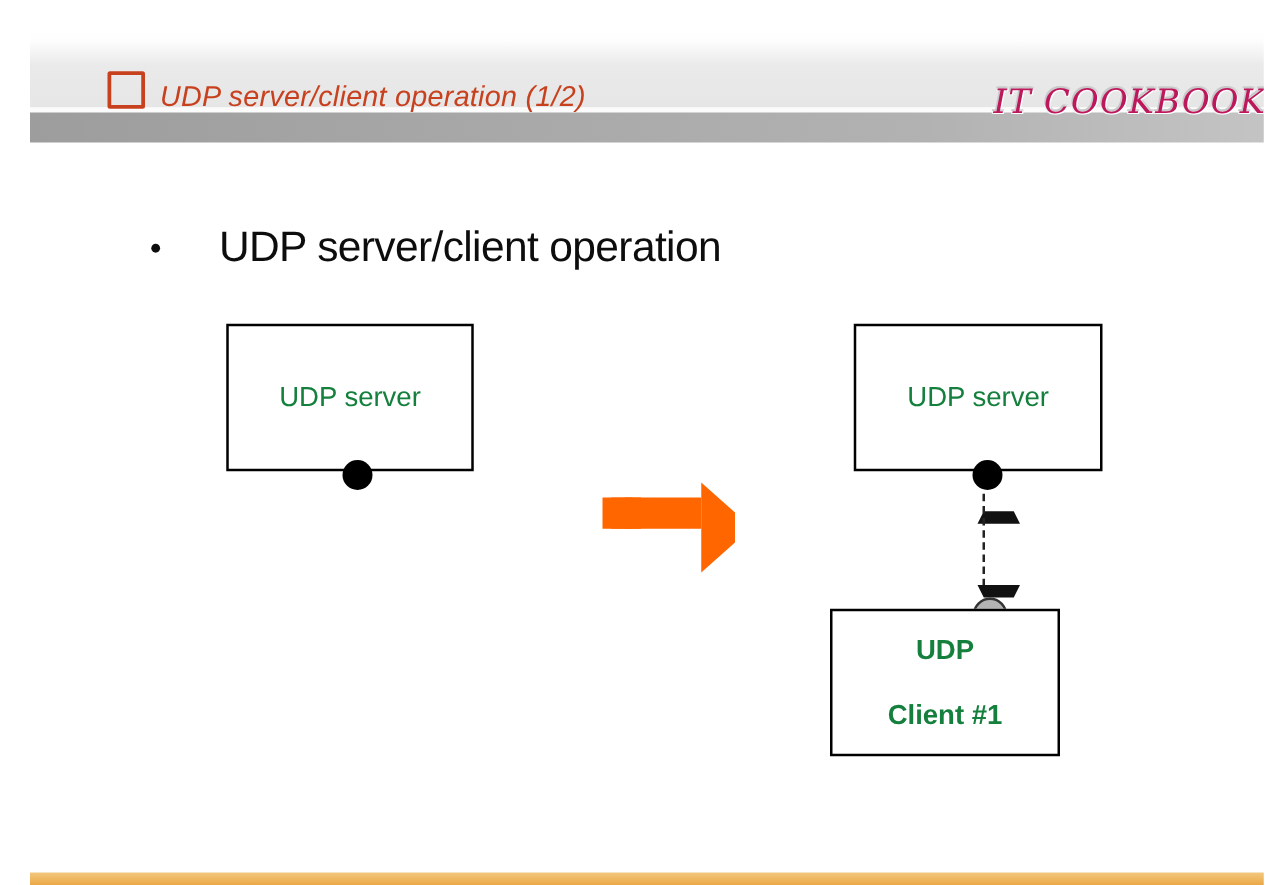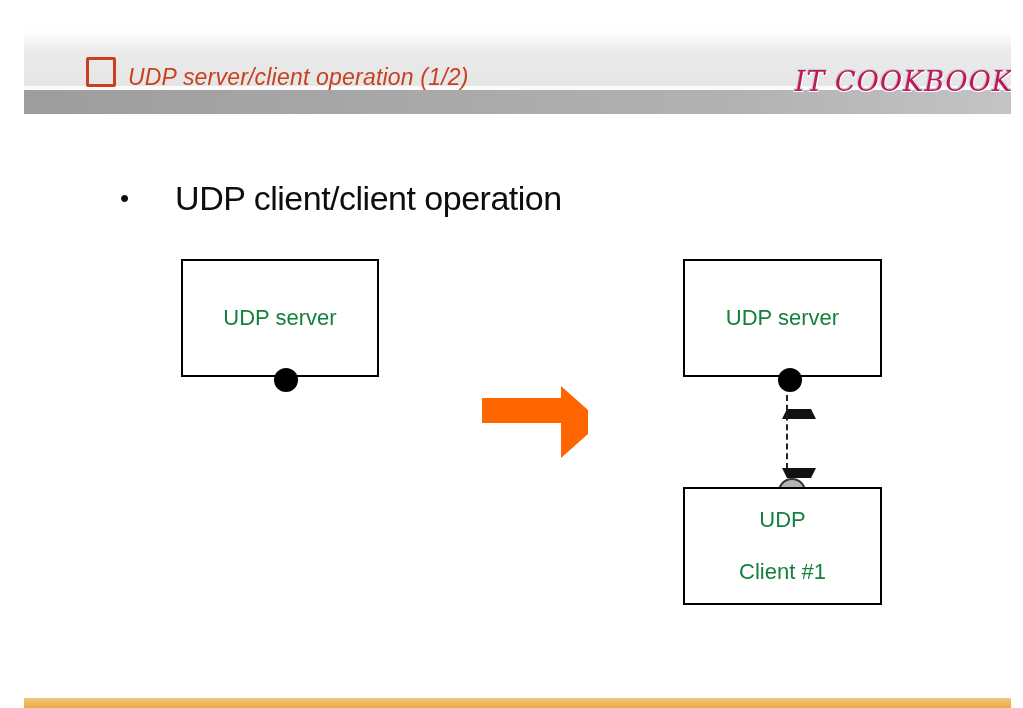--- a/index.html
+++ b/index.html
@@ -57,21 +57,21 @@
   .heading-text { font-size: 34px; line-height: 44px; letter-spacing: -0.5px; white-space: nowrap; }
 
   
   .node {
     position: absolute; background: #ffffff; border: 2px solid #000000;
     display: flex; flex-direction: column; align-items: center; justify-content: center;
     text-align: center; font-size: 22px; color: #15803d; line-height: 28px;
   }
   .node-left-server  { left: 157px; top: 235px; width: 198px; height: 118px; }
   .node-right-server { left: 659px; top: 235px; width: 199px; height: 118px; }
-  .node-client       { left: 659px; top: 463px; width: 199px; height: 118px; }
+  .node-client       { left: 640px; top: 463px; width: 184px; height: 118px; font-weight: bold; }
 
   .socket {
     position: absolute; width: 18px; height: 18px; border-radius: 50%;
   }
   .socket-black { background: #000000; }
   .socket-gray  { background: #b3b3b3; border: 2px solid #333333; }
   .socket-left-server  { left: 250px; top: 344px; }
   .socket-right-server { left: 754px; top: 344px; }
   .socket-client       { left: 754px; top: 454px; }
 
@@ -120,21 +120,21 @@
 
   <div class="header-bar"></div>
   <div class="header-sep-light"></div>
   <div class="header-sep-dark"></div>
   <span class="header-bullet"></span>
   <div class="header-title">UDP server/client operation (1/2)</div>
   <div class="logo">IT COOKBOOK</div>
 
   <div class="heading-row">
     <span class="heading-bullet">•</span>
-    <span class="heading-text">UDP client/client operation</span>
+    <span class="heading-text">UDP server/client operation</span>
   </div>
 
   <div class="node node-left-server">
     <span>UDP server</span>
   </div>
   <span class="socket socket-black socket-left-server"></span>
 
   <span class="stripe-1"></span>
   <span class="stripe-2"></span>
   <span class="arrow-body"></span>

